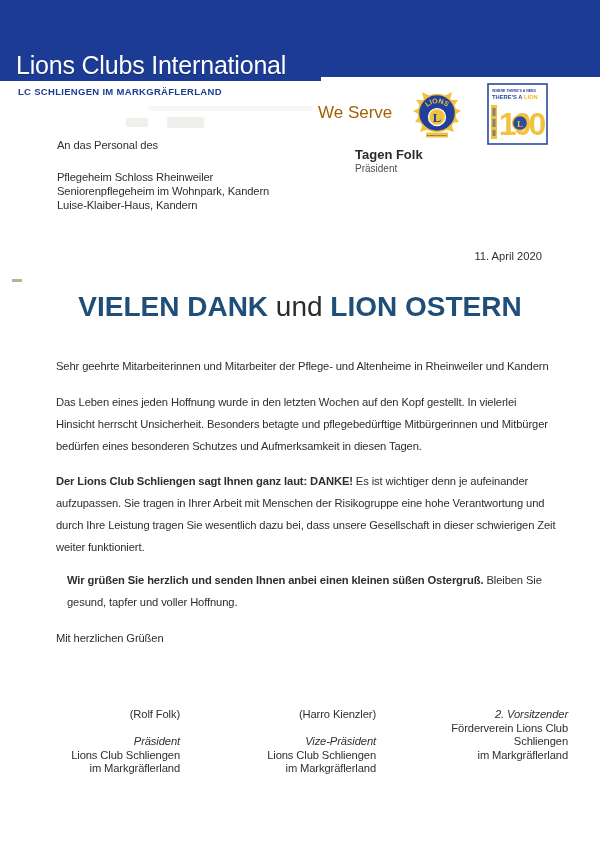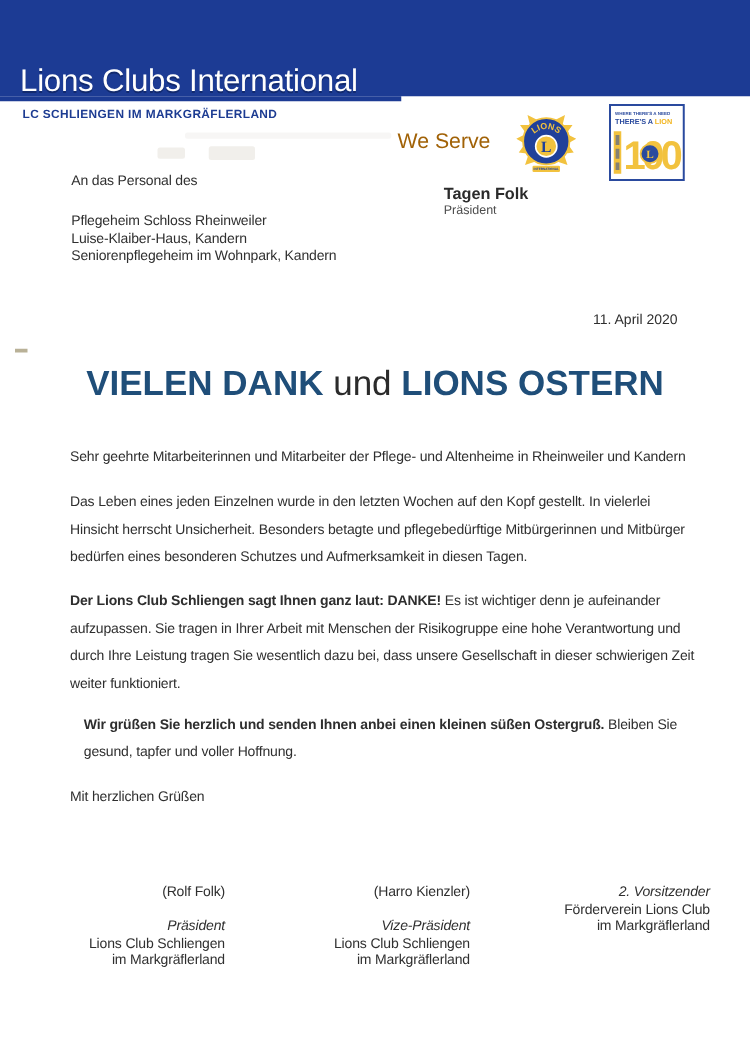--- a/index.html
+++ b/index.html
@@ -114,50 +114,51 @@
     <circle cx="33" cy="40" r="7.5" fill="#2a4a9e" stroke="#f2c23e" stroke-width="1.4"></circle>
     <text x="33" y="43.5" font-size="9" font-weight="bold" fill="#f2c23e" text-anchor="middle" font-family="Liberation Serif, serif">L</text>
   </svg>
 
   <div class="president-name">Tagen Folk</div>
   <div class="president-role">Präsident</div>
 
   <div class="recipient-intro">An das Personal des</div>
   <div class="recipient-lines">
     <div>Pflegeheim Schloss Rheinweiler</div>
+    <div>Seniorenpflegeheim im Wohnpark, Kandern</div>
     <div>Luise-Klaiber-Haus, Kandern</div>
-    <div>Seniorenpflegeheim im Wohnpark, Kandern</div>
   </div>
 
   <div class="date-line">11. April 2020</div>
   <div class="margin-dash"></div>
 
   <div class="headline">
-    <span class="hl-blue">VIELEN DANK</span><span class="hl-plain"> und </span><span class="hl-blue">LIONS OSTERN</span>
+    <span class="hl-blue">VIELEN DANK</span><span class="hl-plain"> und </span><span class="hl-blue">LION OSTERN</span>
   </div>
 
   <div class="body-text">
     <p class="salutation">Sehr geehrte Mitarbeiterinnen und Mitarbeiter der Pflege- und Altenheime in Rheinweiler und Kandern</p>
-    <p class="para1">Das Leben eines jeden Einzelnen wurde in den letzten Wochen auf den Kopf gestellt. In vielerlei Hinsicht herrscht Unsicherheit. Besonders betagte und pflegebedürftige Mitbürgerinnen und Mitbürger bedürfen eines besonderen Schutzes und Aufmerksamkeit in diesen Tagen.</p>
+    <p class="para1">Das Leben eines jeden Hoffnung wurde in den letzten Wochen auf den Kopf gestellt. In vielerlei Hinsicht herrscht Unsicherheit. Besonders betagte und pflegebedürftige Mitbürgerinnen und Mitbürger bedürfen eines besonderen Schutzes und Aufmerksamkeit in diesen Tagen.</p>
     <p class="para2"><b>Der Lions Club Schliengen sagt Ihnen ganz laut: DANKE!</b><span> Es ist wichtiger denn je aufeinander aufzupassen. Sie tragen in Ihrer Arbeit mit Menschen der Risikogruppe eine hohe Verantwortung und durch Ihre Leistung tragen Sie wesentlich dazu bei, dass unsere Gesellschaft in dieser schwierigen Zeit weiter funktioniert.</span></p>
     <p class="para3"><b>Wir grüßen Sie herzlich und senden Ihnen anbei einen kleinen süßen Ostergruß.</b><span> Bleiben Sie gesund, tapfer und voller Hoffnung.</span></p>
     <p class="closing">Mit herzlichen Grüßen</p>
   </div>
 
   <div class="sig-col c1">
     <div class="sig-name">(Rolf Folk)</div>
     <div class="sig-role">Präsident</div>
     <div class="sig-org">Lions Club Schliengen</div>
     <div class="sig-org">im Markgräflerland</div>
   </div>
   <div class="sig-col c2">
     <div class="sig-name">(Harro Kienzler)</div>
     <div class="sig-role">Vize-Präsident</div>
     <div class="sig-org">Lions Club Schliengen</div>
     <div class="sig-org">im Markgräflerland</div>
   </div>
   <div class="sig-col c3">
     <div class="sig-role">2. Vorsitzender</div>
     <div class="sig-org">Förderverein Lions Club</div>
+    <div class="sig-org">Schliengen</div>
     <div class="sig-org">im Markgräflerland</div>
   </div>
 
 </div>
 
 </body></html>

